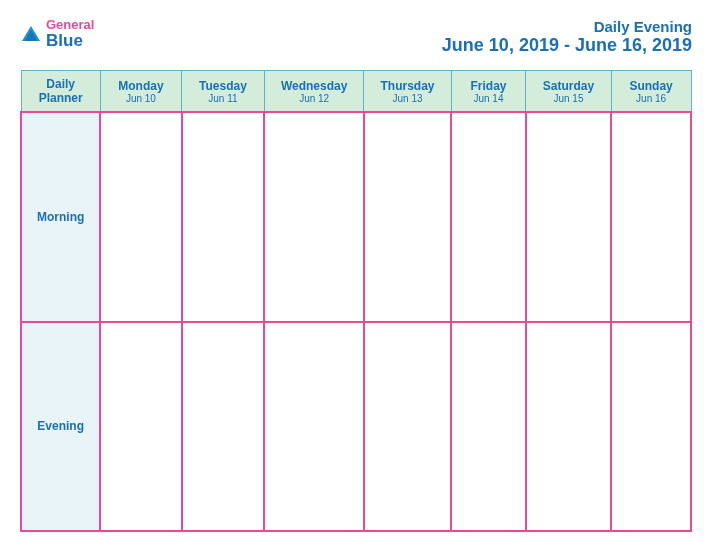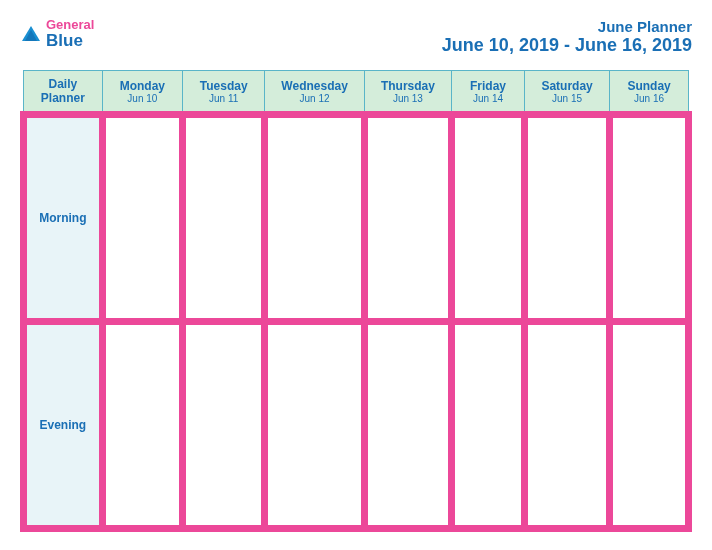--- a/index.html
+++ b/index.html
@@ -105,21 +105,21 @@
     }
 
     .planner-table th.row-label {
       font-size: 11px;
       font-weight: bold;
       color: #1a6fb5;
       width: 85px;
     }
 
     .planner-table td {
-      border: 7px solid #ec4899;
+      border: 2px solid #ec4899;
       background: #fff;
       width: 88px;
     }
 
     .planner-table td.time-label {
       background: #e8f4f8;
       text-align: center;
       font-size: 12px;
       font-weight: bold;
       color: #1a6fb5;
@@ -155,21 +155,21 @@
         <polygon points="11,3 20,18 2,18" fill="#1a8fd1"></polygon>
         <polygon points="11,7 17,18 5,18" fill="#0d5fa3" opacity="0.5"></polygon>
       </svg>
       <div class="logo-text">
         <span class="logo-general">General</span>
         <span class="logo-blue">Blue</span>
       </div>
     </div>
 
     <div class="title-block">
-      <div class="title-main">June Planner</div>
+      <div class="title-main">Daily Evening</div>
       <div class="title-sub">June 10, 2019 - June 16, 2019</div>
     </div>
   </div>
 
   <table class="planner-table">
     <thead>
       <tr>
         <th class="row-label">
           <span class="day-name">Daily</span>
           <span class="day-name">Planner</span>

